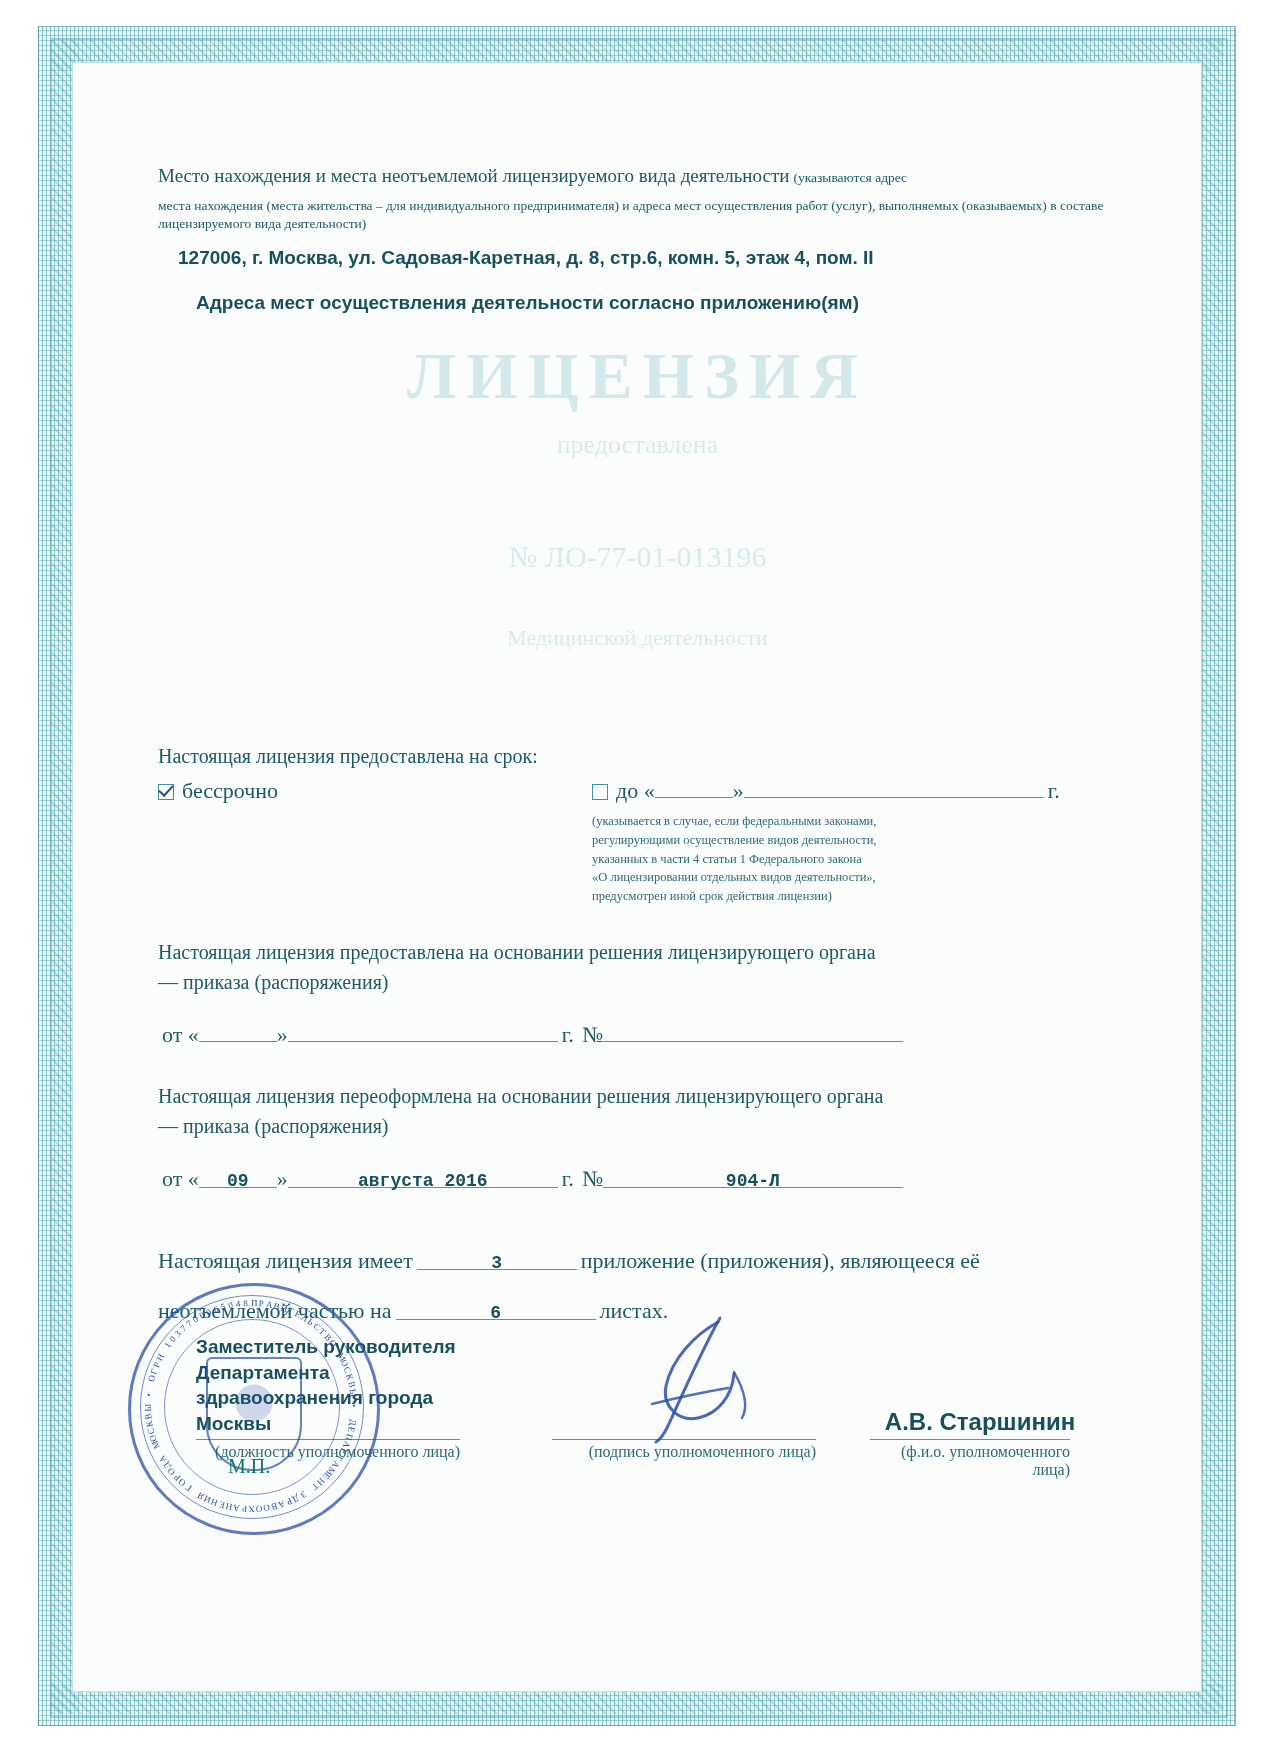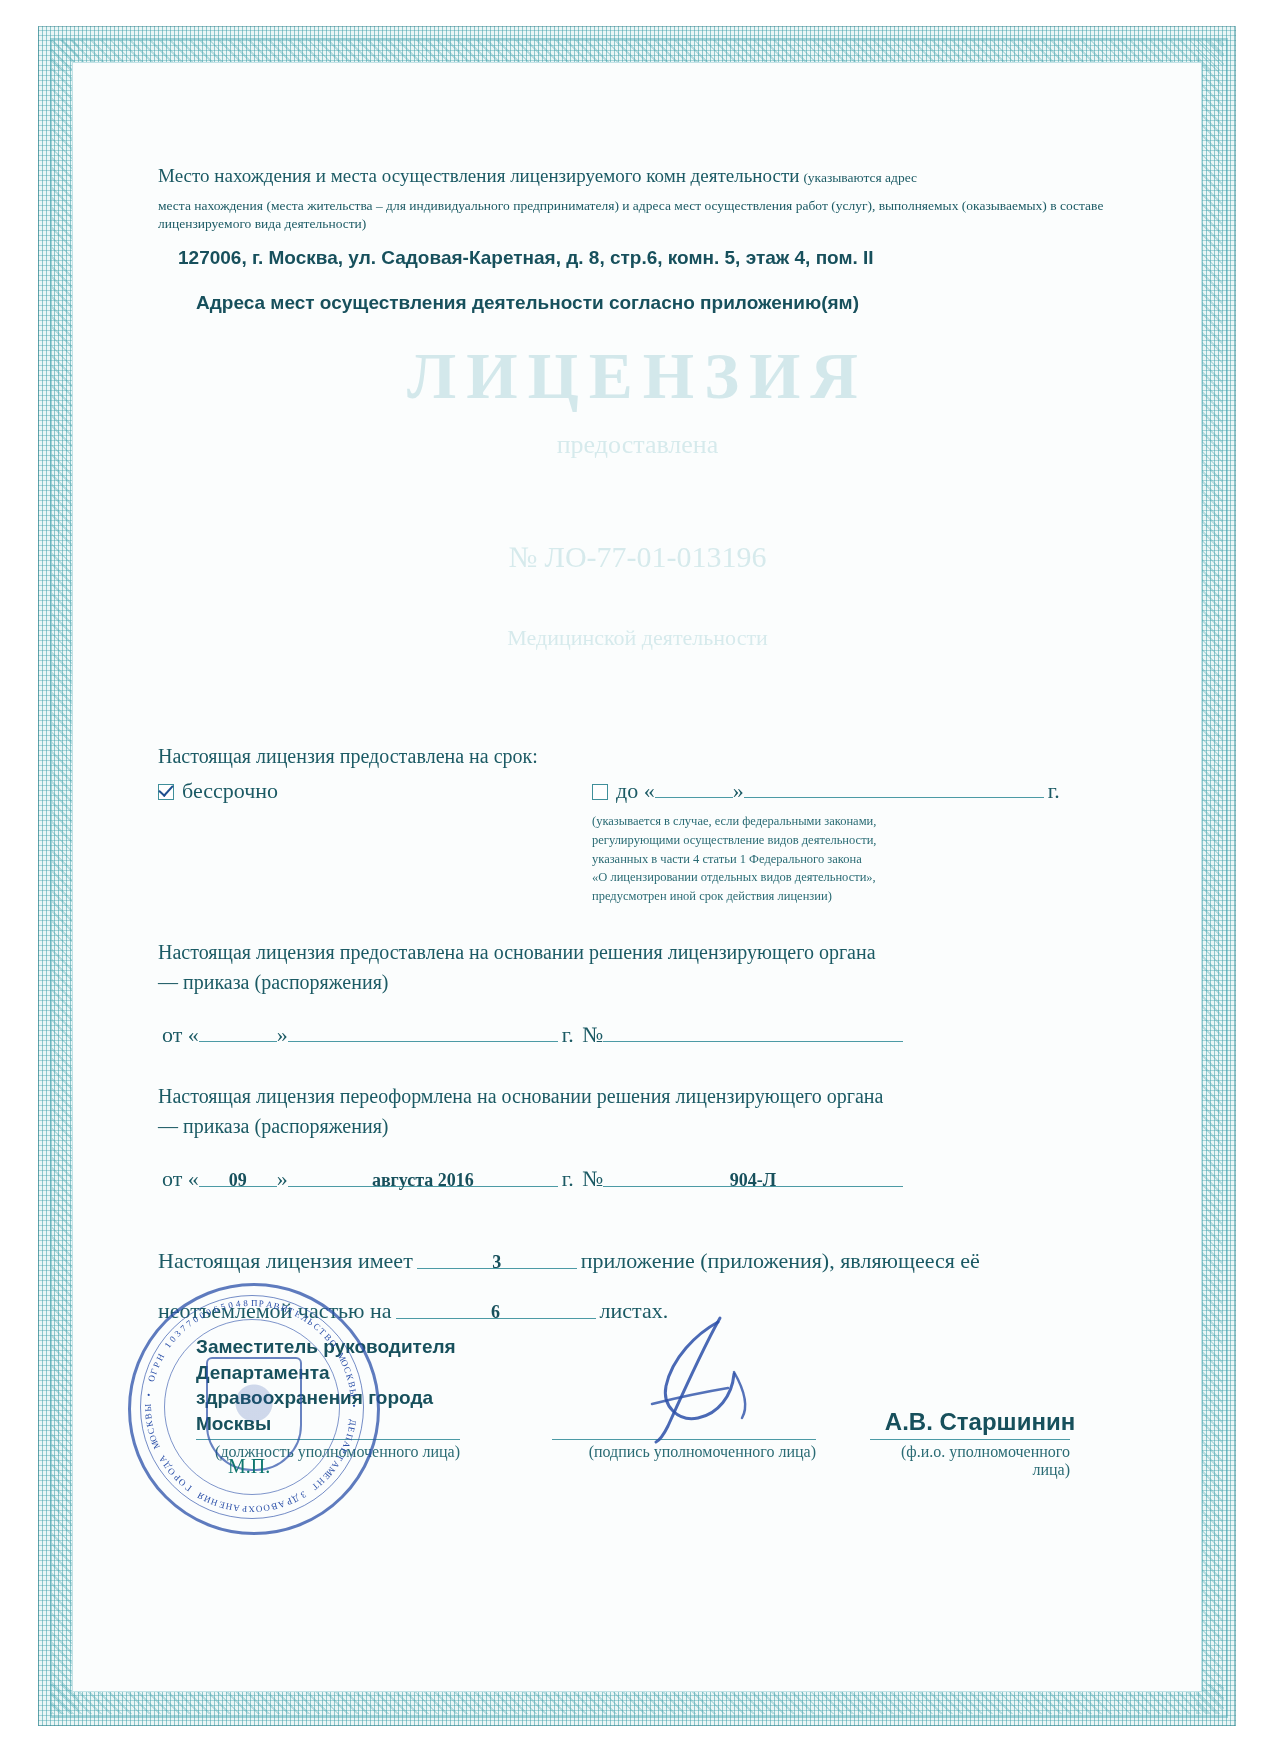--- a/index.html
+++ b/index.html
@@ -112,21 +112,21 @@
     color: #2a6b74;
   }
   .fld-label { font-size: 22px; color: #1b5a64; }
   .rule {
     display: inline-block;
     border-bottom: 1px solid #4c9aa5;
     height: 16px;
     vertical-align: baseline;
   }
   .filled {
-    font-family: Liberation Serif, serif;
+    font-family: Liberation Mono, monospace;
     font-weight: bold;
     font-size: 18px;
     color: #17505c;
   }
   .chk {
     display: inline-block;
     width: 14px; height: 14px;
     border: 1px solid #3f8f9a;
     vertical-align: -2px;
     margin-right: 8px;
@@ -236,21 +236,21 @@
   <div class="frame-band"></div>
 
   <div class="ghost-title">ЛИЦЕНЗИЯ</div>
   <div class="ghost-line" style="top:430px; font-size:26px;">предоставлена</div>
   <div class="ghost-line" style="top:540px; font-size:30px;">№ ЛО-77-01-013196</div>
   <div class="ghost-line" style="top:625px; font-size:22px;">Медицинской деятельности</div>
 
   <div class="content">
 
     <div class="blk" style="left:158px; top:165px; width:950px;">
-      <span class="hdr-main">Место нахождения и места осуществления лицензируемого комн деятельности</span>
+      <span class="hdr-main">Место нахождения и места неотъемлемой лицензируемого вида деятельности</span>
       <span class="hdr-note">(указываются адрес</span>
     </div>
     <div class="blk hdr-note" style="left:158px; top:197px; width:955px;">места нахождения (места жительства – для индивидуального предпринимателя) и адреса мест осуществления работ (услуг), выполняемых (оказываемых) в составе лицензируемого вида деятельности)</div>
 
     <div class="blk addr-bold" style="left:178px; top:247px; width:950px;">127006, г. Москва, ул. Садовая-Каретная, д. 8, стр.6, комн. 5, этаж 4, пом. II</div>
     <div class="blk addr-bold" style="left:196px; top:292px; width:950px;">Адреса мест осуществления деятельности согласно приложению(ям)</div>
 
     <div class="blk sec-title" style="left:158px; top:742px;">Настоящая лицензия предоставлена на срок:</div>
 
     <div class="blk" style="left:158px; top:778px;">

